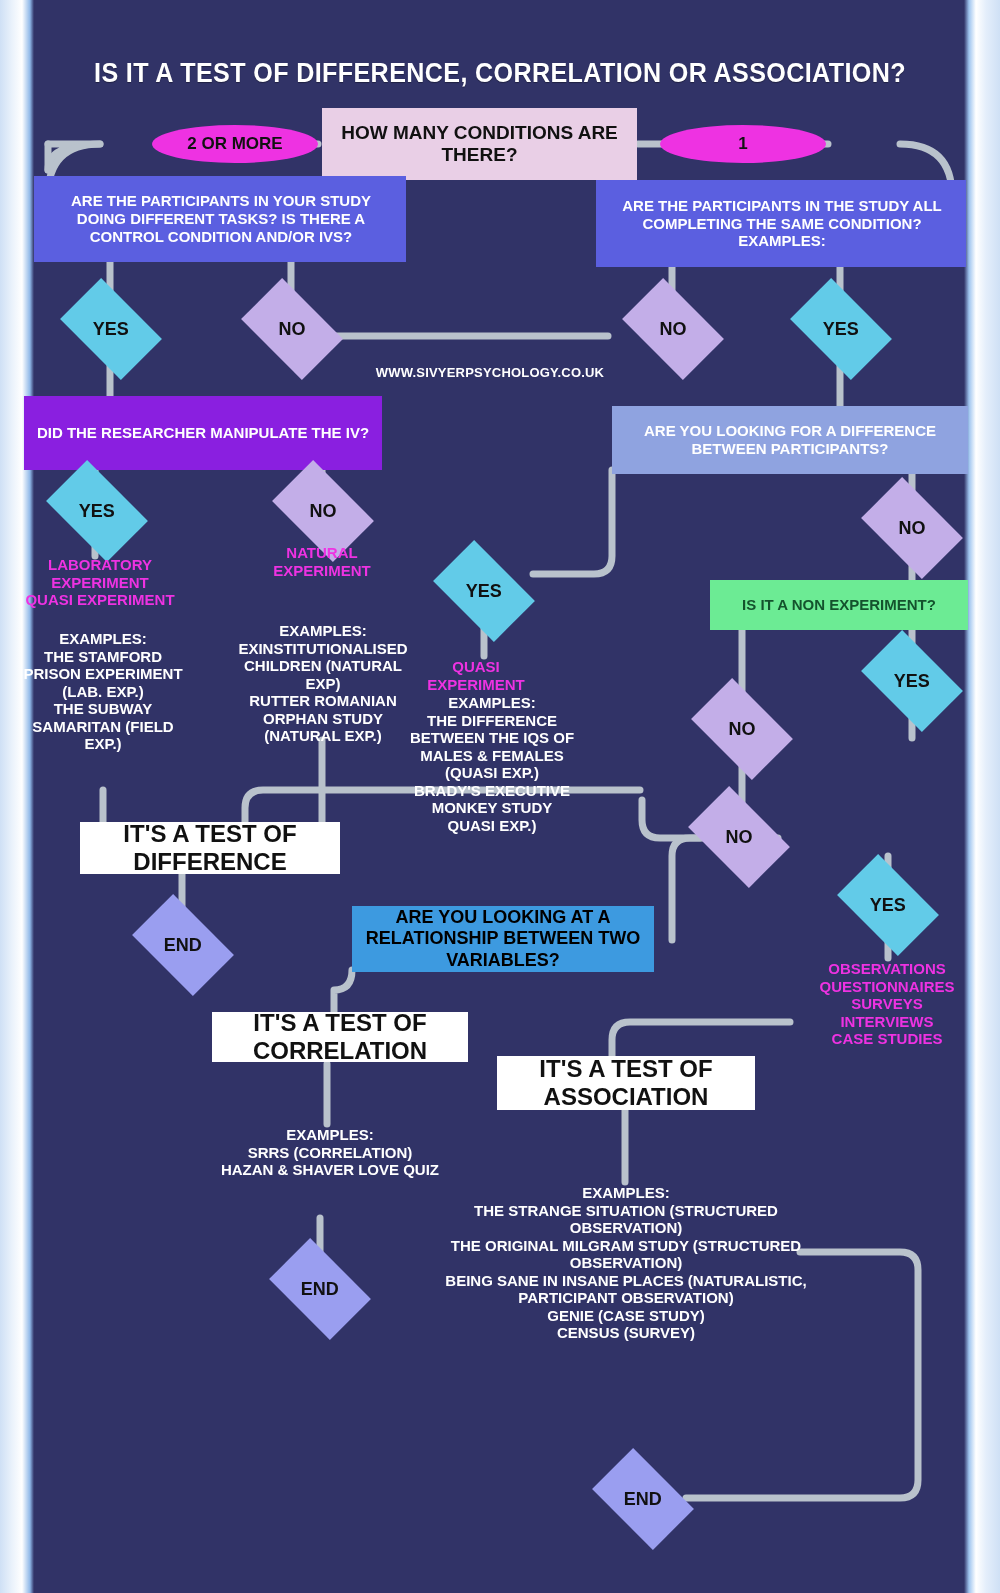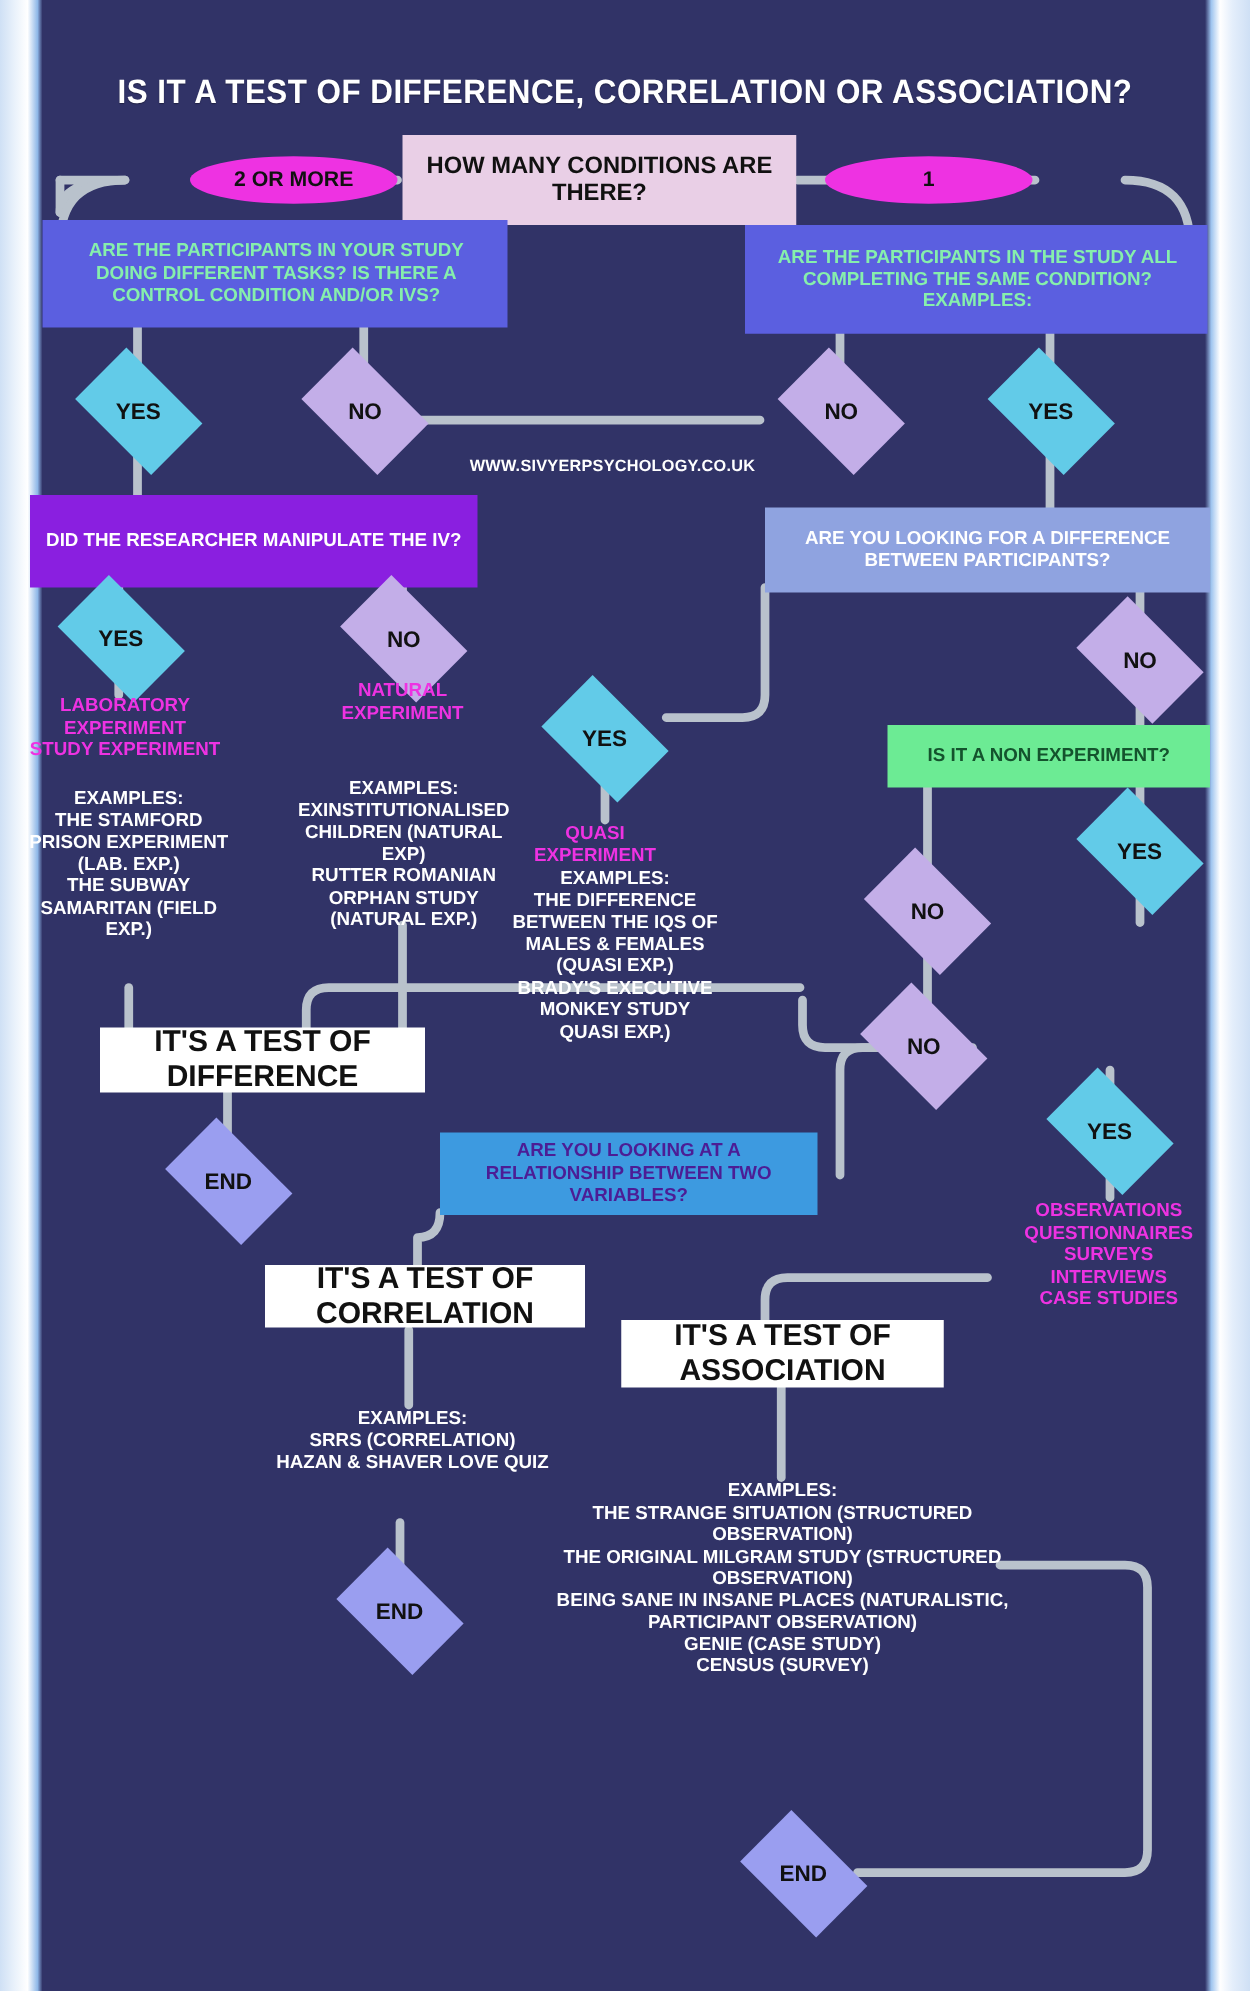--- a/index.html
+++ b/index.html
@@ -25,25 +25,25 @@
     transform:scaleX(.93);
   }
 
   
   .box{
     display:flex;align-items:center;justify-content:center;
     text-align:center;font-weight:bold;line-height:1.18;
     padding:6px 10px;
   }
   .box-pink{background:#e9cfe6;color:#111111;font-size:19px;}
-  .box-indigo{background:#5b5fe0;color:#86efac;font-size:15px;padding-left:12px;}
+  .box-indigo{background:#5b5fe0;color:#ffffff;font-size:15px;padding-left:12px;}
   .box-periwinkle{background:#8fa3e0;color:#ffffff;font-size:15px;}
   .box-purple{background:#8a1fe0;color:#ffffff;font-size:15px;}
   .box-green{background:#6ceb94;color:#14532d;font-size:15px;}
-  .box-blue{background:#3d9ae0;color:#4c1d95;font-size:15px;}
+  .box-blue{background:#3d9ae0;color:#000000;font-size:18px;}
   .box-white{background:#ffffff;color:#111111;font-size:24px;}
 
   
   .ellipse{
     display:flex;align-items:center;justify-content:center;
     background:#ee32e2;border-radius:50%;
     color:#111111;font-weight:bold;font-size:17px;
     text-align:center;
   }
 
@@ -180,21 +180,21 @@
     <div class="node diamond d-cyan" style="left:54px;top:482px;width:86px;height:58px;font-size:18px;">
         <span>YES</span>
       </div>
 
     <div class="node diamond d-lilac" style="left:280px;top:482px;width:86px;height:58px;font-size:18px;">
         <span>NO</span>
       </div>
 
     <div class="node txt txt-magenta" style="left:10px;top:556px;width:180px;white-space:pre-line;">LABORATORY
 EXPERIMENT
-STUDY EXPERIMENT</div>
+QUASI EXPERIMENT</div>
 
     <div class="node txt txt-white" style="left:14px;top:630px;width:178px;white-space:pre-line;">EXAMPLES:
 THE STAMFORD
 PRISON EXPERIMENT
 (LAB. EXP.)
 THE SUBWAY
 SAMARITAN (FIELD
 EXP.)</div>
 
     <div class="node txt txt-magenta" style="left:242px;top:544px;width:160px;white-space:pre-line;">NATURAL

